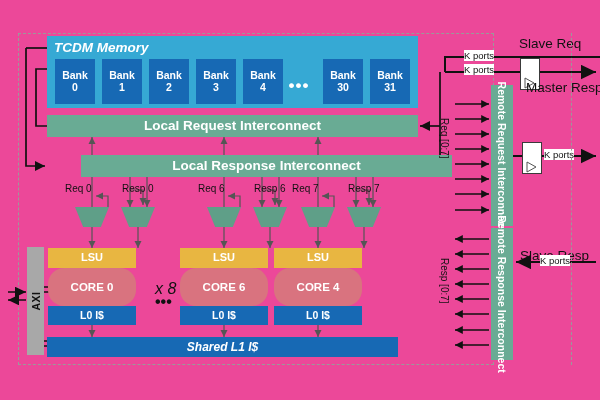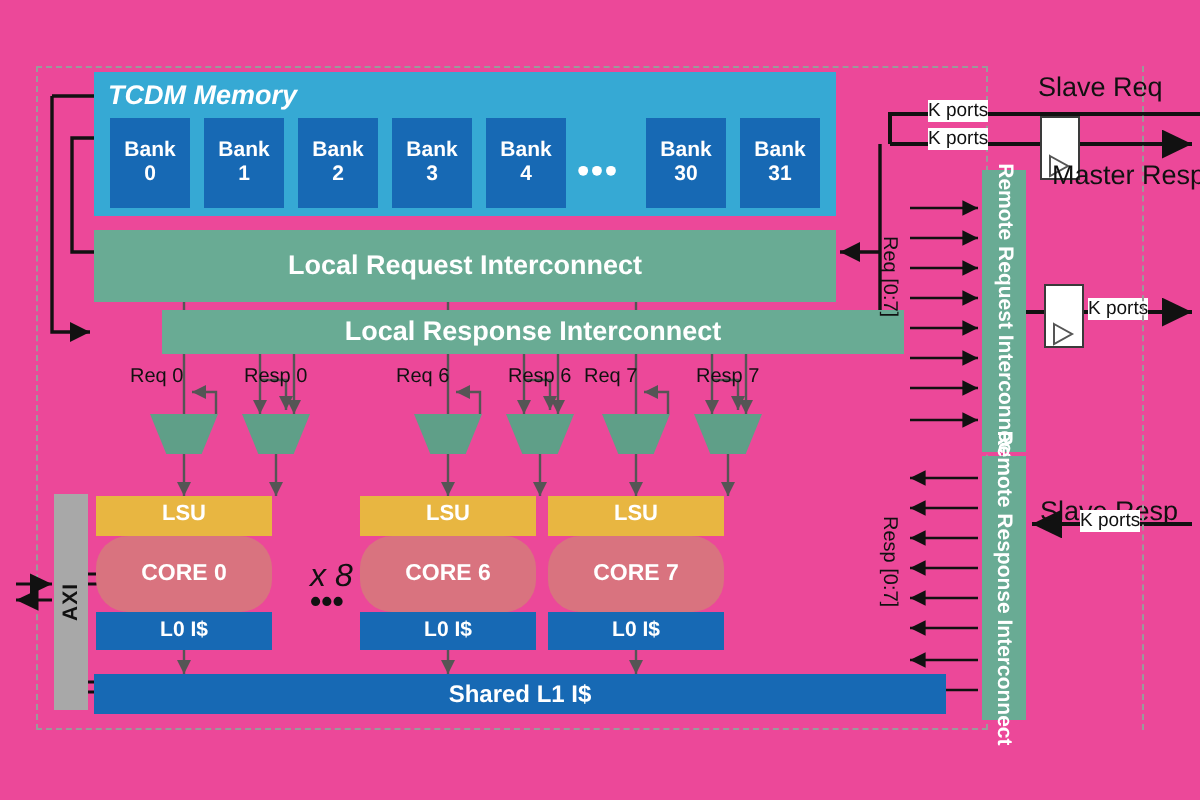--- a/index.html
+++ b/index.html
@@ -24,35 +24,35 @@
       color:#fff;font-style:italic;font-weight:bold;font-size:13.5px;
       display:flex;align-items:center;}
 
   .bank{position:absolute;top:59px;width:40px;height:45px;background:#1769b4;
         font-size:10.5px;}
   .bankdots{position:absolute;top:80px;left:285px;width:28px;height:12px;
         color:#fff;font-size:17px;font-weight:bold;letter-spacing:1px;
         display:flex;align-items:center;justify-content:center;line-height:0;}
 
   .ic{background:#69ab94;color:#fff;font-size:13.5px;font-weight:bold;}
-  .lri{left:47px;top:115px;width:371px;height:36px;}
+  .lri{left:47px;top:115px;width:371px;height:22px;}
   .lre{left:47px;top:155px;width:371px;height:22px;margin-left:34px;}
 
   
   .lsu{background:#e8b641;font-size:11px;}
   .core{background:#d9737f;font-size:11.5px;border-radius:16px;}
   .l0{background:#1769b4;font-size:10.5px;}
 
   .core-col{position:absolute;top:248px;width:88px;}
   .core-col .lsu{position:relative;height:20px;}
   .core-col .core{position:relative;height:38px;}
   .core-col .l0{position:relative;height:19px;}
 
-  .shared{left:47px;top:337px;width:426px;height:20px;background:#1769b4;
-          font-size:12px;}
+  .shared{left:47px;top:337px;width:351px;height:20px;background:#1769b4;
+          font-size:12px;font-style:italic;}
 
   .axi{left:27px;top:247px;width:17px;height:108px;background:#a8a8a8;
        display:flex;align-items:center;justify-content:center;}
   .axi span{transform:rotate(-90deg);white-space:nowrap;color:#111;
        font-size:10.5px;font-weight:bold;letter-spacing:.5px;}
 
   
   .rmt{background:#69ab94;color:#fff;font-weight:bold;font-size:10.5px;
        display:flex;align-items:center;justify-content:center;}
   .rmt span{transform:rotate(90deg);white-space:nowrap;}
@@ -237,21 +237,21 @@
     <div class="blk core">CORE 0</div>
     <div class="blk l0">L0 I$</div>
   </div>
   <div class="core-col" style="left:180px">
     <div class="blk lsu">LSU</div>
     <div class="blk core">CORE 6</div>
     <div class="blk l0">L0 I$</div>
   </div>
   <div class="core-col" style="left:274px">
     <div class="blk lsu">LSU</div>
-    <div class="blk core">CORE 7</div>
+    <div class="blk core">CORE 4</div>
     <div class="blk l0">L0 I$</div>
   </div>
 
   <div class="lbl" style="left:155px;top:280px;font-size:16px;font-style:italic">x 8</div>
   <div class="lbl" style="left:155px;top:294px;font-size:16px;font-weight:bold;line-height:1">•••</div>
 
   <div class="abs blk shared">Shared L1 I$</div>
 
   <div class="abs axi">
     <span>AXI</span>

